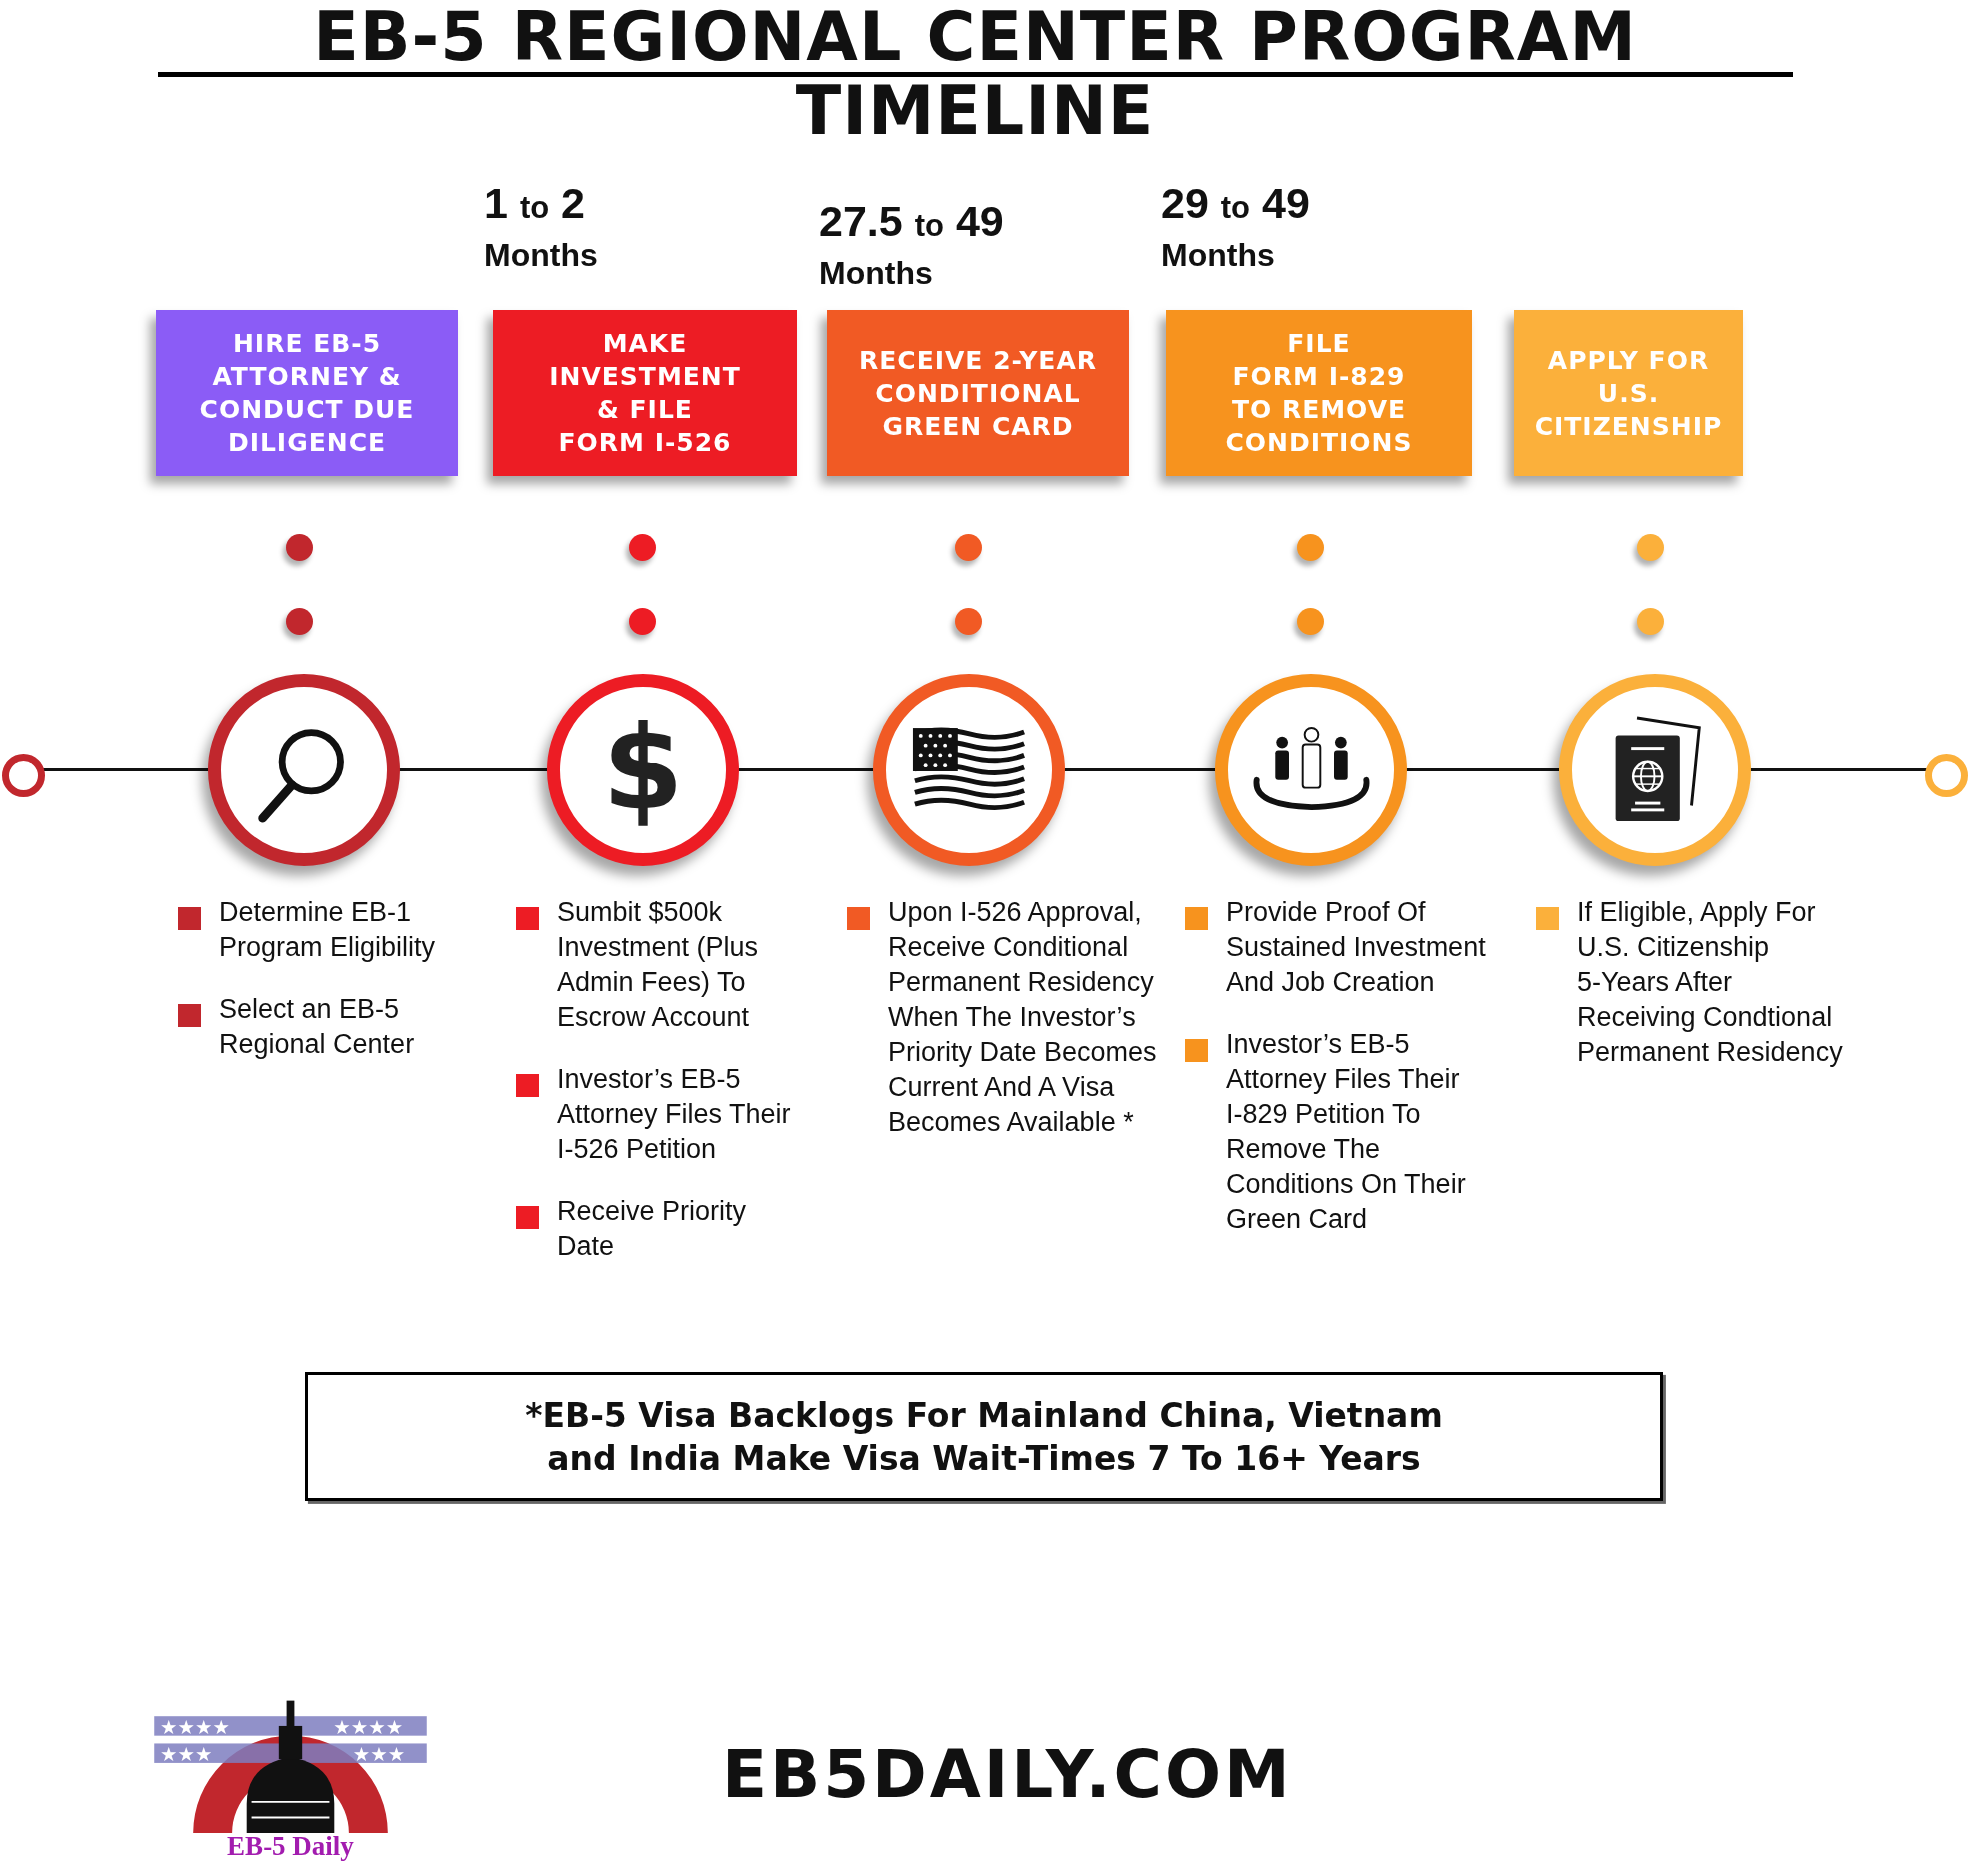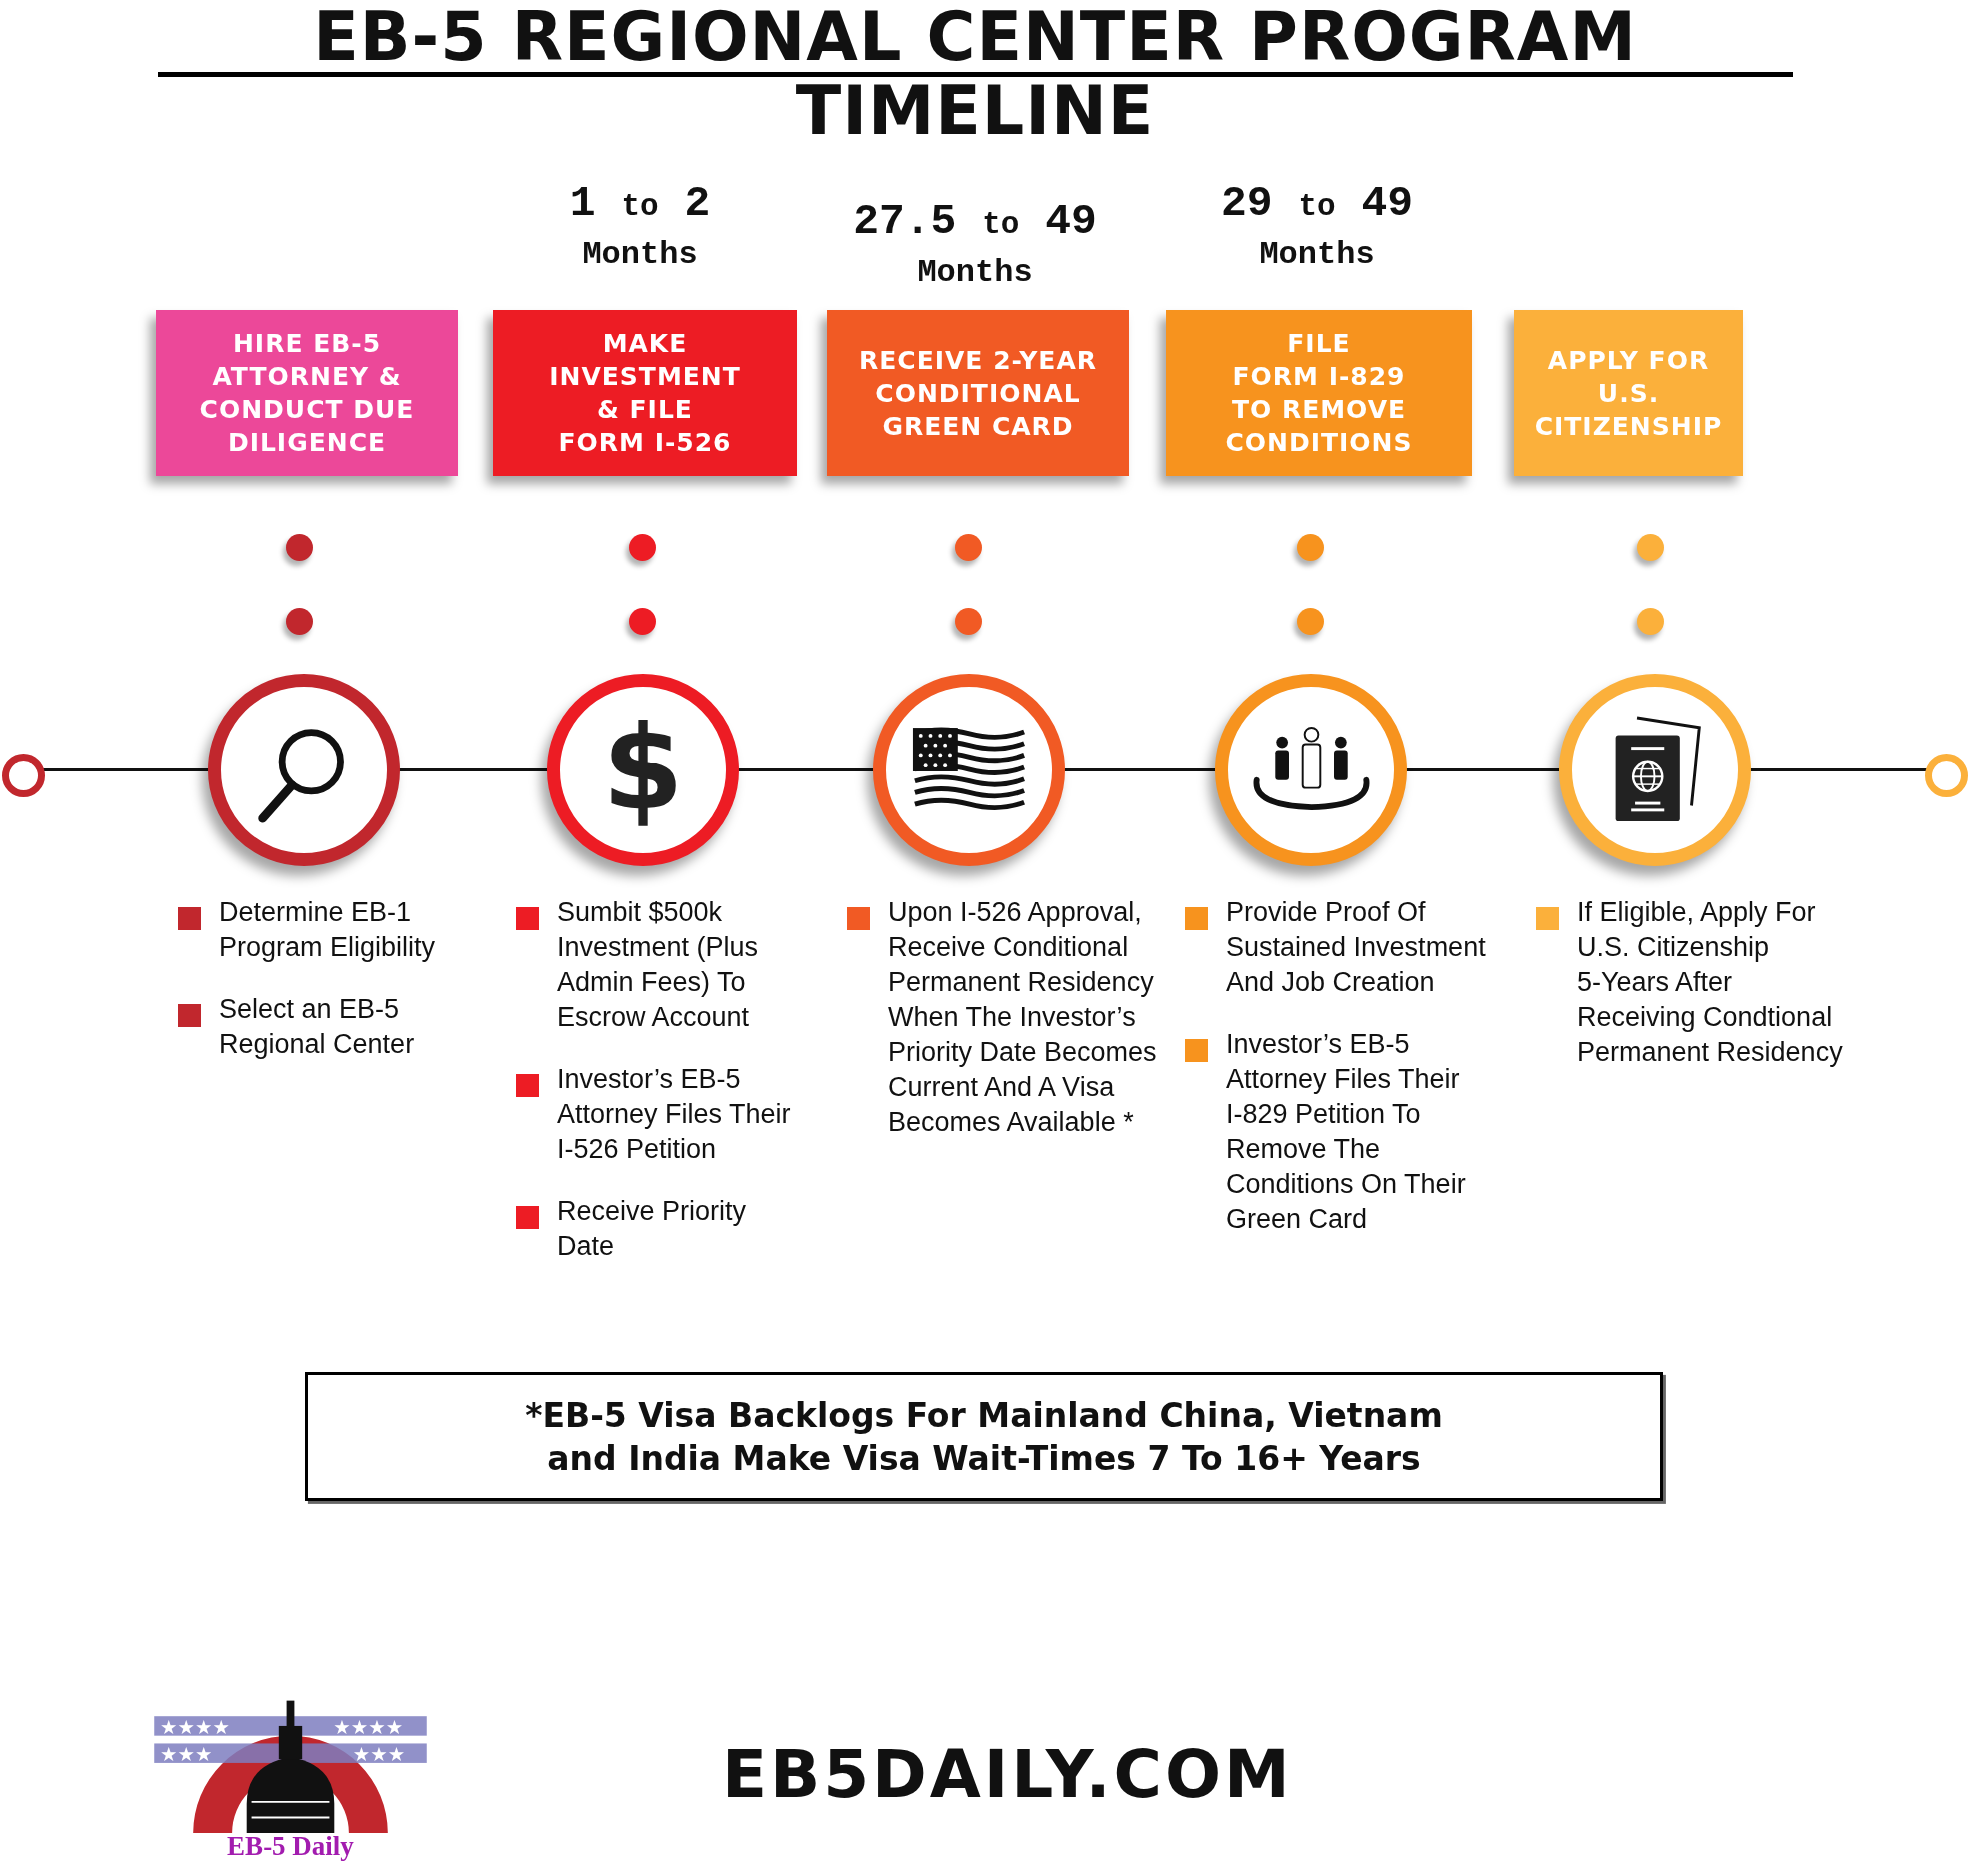--- a/index.html
+++ b/index.html
@@ -1,19 +1,19 @@
 <!DOCTYPE html>
 <html><head>
 <meta charset="utf-8">
 <style>
   html,body{margin:0;padding:0;background:#fff;}
   body{width:1972px;height:1868px;position:relative;overflow:hidden;font-family:"Liberation Sans","DejaVu Sans",sans-serif;color:#111;}
   .title{position:absolute;left:156px;top:0px;width:1638px;text-align:center;font-weight:900;font-size:68px;letter-spacing:1px;line-height:74px;font-family:"DejaVu Sans","Liberation Sans",sans-serif;transform:scaleX(0.98);}
   .title-rule{position:absolute;left:158px;top:72px;width:1635px;height:4.9px;background:#000;}
-  .dur{position:absolute;top:177px;width:312px;text-align:center;font-weight:bold;font-family:Liberation Mono, monospace;}
+  .dur{position:absolute;top:177px;width:312px;font-weight:bold;font-family:Liberation Sans, sans-serif;}
   .dur .range{font-size:43px;line-height:53px;display:block;}
   .dur .range .to{font-size:31px;}
   .dur .unit{font-size:32px;line-height:43px;display:block;}
   .box{position:absolute;top:310px;height:166px;color:#fff;font-weight:bold;font-family:"DejaVu Sans",sans-serif;font-size:25px;line-height:33px;letter-spacing:1px;text-align:center;display:flex;align-items:center;justify-content:center;box-shadow:-5.9px 7.8px 9.8px rgba(0,0,0,0.35);white-space:pre-line;}
   .dot{position:absolute;width:27px;height:27px;border-radius:50%;box-shadow:-2.9px 4.9px 4.9px rgba(0,0,0,0.3);}
   .tline{position:absolute;left:39px;top:768px;width:1892px;height:2.9px;background:#111;}
   .end-ring{position:absolute;width:29px;height:29px;border-radius:50%;border:7.8px solid;background:#fff;top:754px;}
   .circle{position:absolute;width:166px;height:166px;border-radius:50%;border:13.7px solid;background:#fff;top:674px;box-shadow:-5.9px 9.8px 11.7px rgba(0,0,0,0.35);display:flex;align-items:center;justify-content:center;}
   .bullets{position:absolute;top:895px;}
   .bullet{position:relative;padding-left:41px;font-size:27px;line-height:35px;margin-bottom:27px;font-family:"Liberation Sans",sans-serif;white-space:pre-line;}
@@ -35,21 +35,21 @@
 </div>
 <div class="dur" style="left:819px;margin-top:18px;">
   <span class="range"><span>27.5</span> <span class="to">to</span> <span>49</span></span>
   <span class="unit">Months</span>
 </div>
 <div class="dur" style="left:1161px;">
   <span class="range"><span>29</span> <span class="to">to</span> <span>49</span></span>
   <span class="unit">Months</span>
 </div>
 
-<div class="box" style="left:156px;width:302px;background:#ec4899;">HIRE EB-5
+<div class="box" style="left:156px;width:302px;background:#8b5cf6;">HIRE EB-5
 ATTORNEY &amp;
 CONDUCT DUE
 DILIGENCE</div>
 <div class="box" style="left:493px;width:304px;background:#ed1c24;">MAKE
 INVESTMENT
 &amp; FILE
 FORM I-526</div>
 <div class="box" style="left:827px;width:302px;background:#f15a24;">RECEIVE 2-YEAR
 CONDITIONAL
 GREEN CARD</div>

